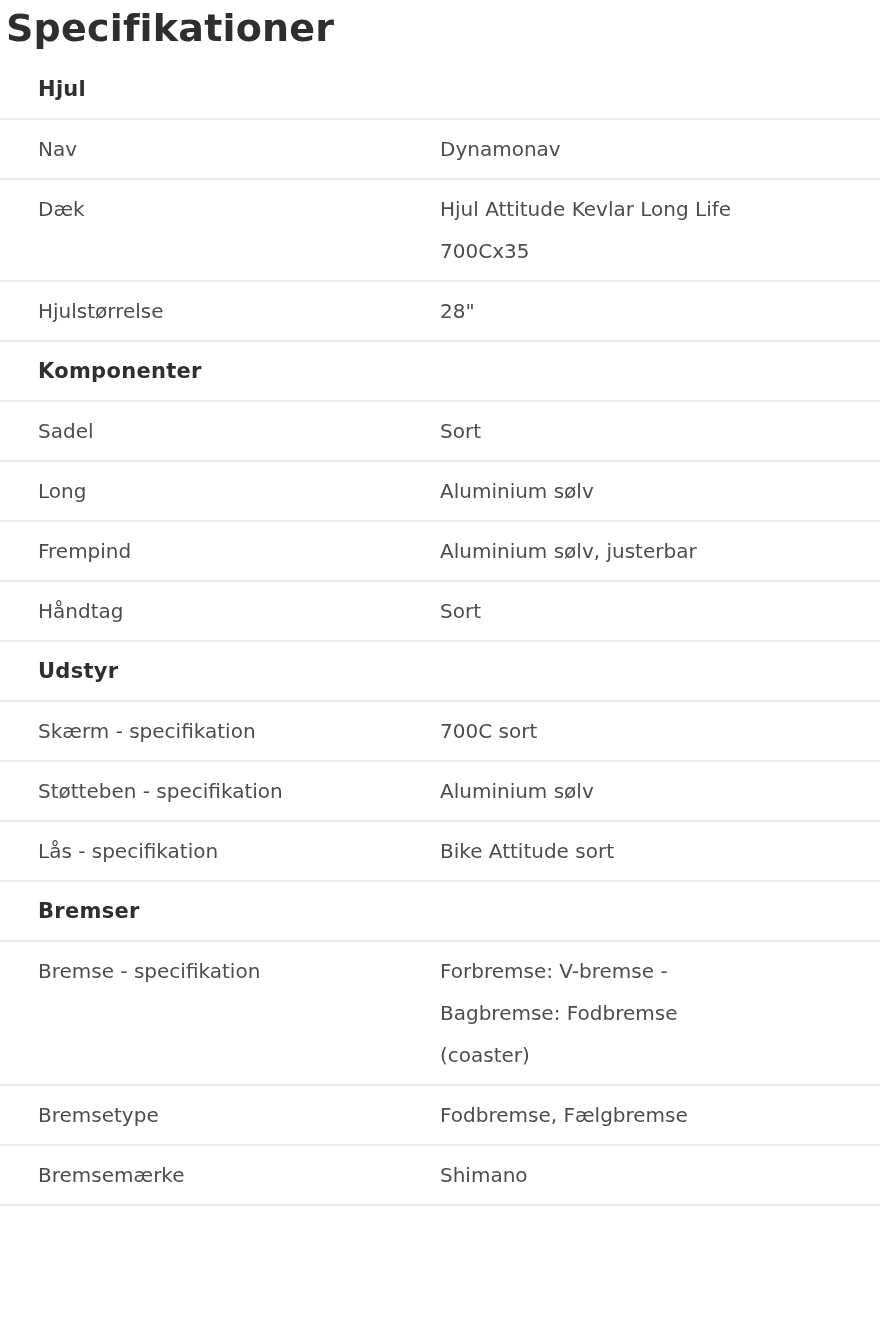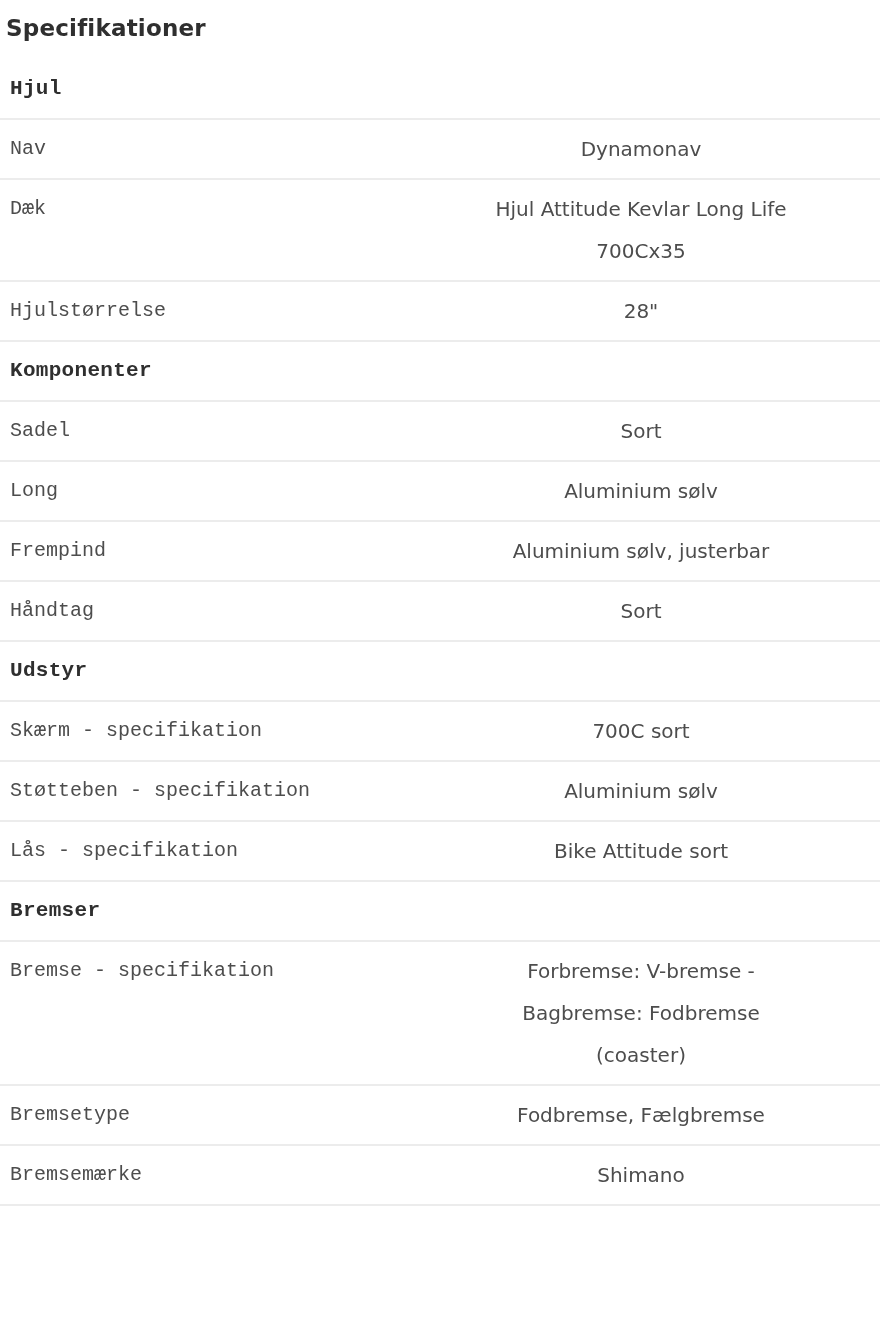--- a/index.html
+++ b/index.html
@@ -12,48 +12,47 @@
     width: 896px;
     height: 1318px;
     font-family: "DejaVu Sans", "Liberation Sans", sans-serif;
     overflow: hidden;
   }
   .page-title {
     margin: 0 0 10px 0;
     padding: 6px 0 0 6px;
     height: 50px;
     line-height: 44px;
-    font-size: 23px;
+    font-size: 38px;
     font-weight: bold;
     letter-spacing: 0.2px;
     color: #2f2f2f;
   }
   .spec-table {
     margin-right: 16px;
     font-size: 20px;
     line-height: 42px;
     color: #4d4d4d;
   }
   .row {
     display: flex;
     align-items: flex-start;
     padding: 8px 0;
     border-bottom: 2px solid #ececec;
   }
   .cell.label {
     flex: 1 1 auto;
-    padding-left: 10px;
+    padding-left: 38px;
     min-width: 0;
-    font-family: Liberation Mono, monospace;
   }
   .cell.value {
     flex: 0 0 440px;
     max-width: 440px;
     padding-right: 38px;
-    text-align: center;
+    text-align: left;
     white-space: pre-line;
   }
   .heading-row .label {
     color: #2f2f2f;
     font-weight: bold;
     font-size: 21px;
     letter-spacing: 0.3px;
   }
 </style>
 </head>

